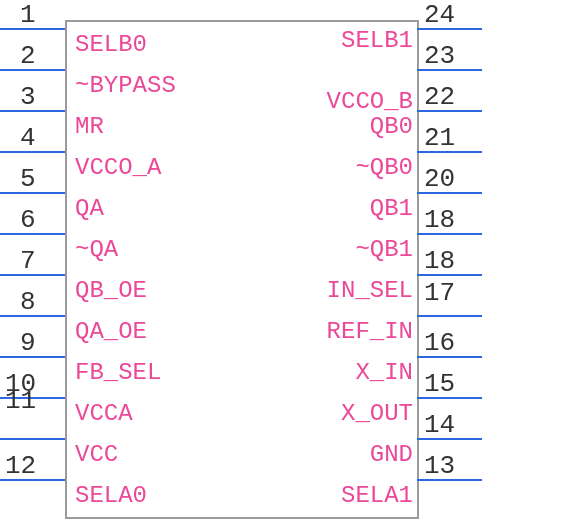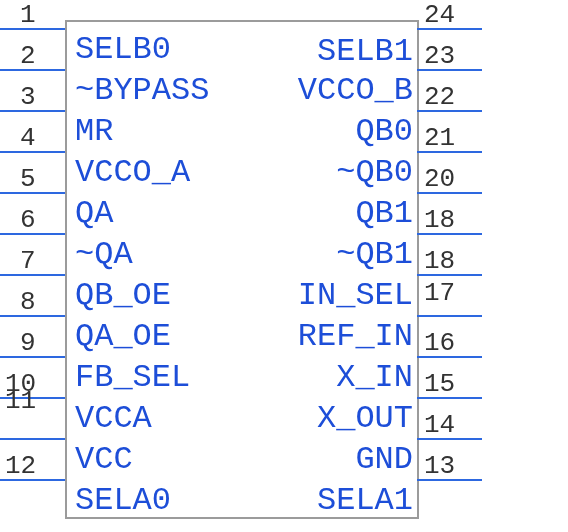--- a/index.html
+++ b/index.html
@@ -1,20 +1,20 @@
 <!DOCTYPE html>
 <html><head>
 <meta charset="utf-8">
 <style>
   body{margin:0;padding:0;background:#fff;font-family:"Courier New",monospace;font-size:26px;color:#333}
   .stage{position:relative;width:568px;height:532px}
   .box{position:absolute;left:65px;top:20px;width:350px;height:495px;border:2px solid #9b9b9b}
   .pin-line{position:absolute;height:2px;background:#2d68e0;width:65px}
   .pin-num{position:absolute;color:#333;font-size:26px}
-  .pin-lbl{position:absolute;color:#1d4ed8;font-size:32px;white-space:nowrap}
+  .pin-lbl{position:absolute;color:#ec4899;font-size:24px;white-space:nowrap}
   .pin-lbl.left{left:75px}
   .pin-lbl.right{right:155px;text-align:right}
 </style>
 </head>
 <body>
 
 <div class="stage">
   <div class="box"></div>
   <div id="pins">
       <div class="pin-line" style="left: 0px; top: 28px;"></div>
@@ -48,24 +48,24 @@
       <div class="pin-num" style="left: 5px; top: 369px;">10</div>
       <div class="pin-lbl left" style="top: 400px;">VCCA</div>
       <div class="pin-line" style="left: 0px; top: 438px;"></div>
       <div class="pin-num" style="left: 5px; top: 386px;">11</div>
       <div class="pin-lbl left" style="top: 441px;">VCC</div>
       <div class="pin-line" style="left: 0px; top: 479px;"></div>
       <div class="pin-num" style="left: 5px; top: 451px;">12</div>
       <div class="pin-lbl left" style="top: 482px;">SELA0</div>
       <div class="pin-line" style="left: 417px; width: 65px; top: 28px;"></div>
       <div class="pin-num" style="left: 424px; top: 0px;">24</div>
-      <div class="pin-lbl right" style="top: 33px; font-family: Liberation Mono, monospace;">SELB1</div>
+      <div class="pin-lbl right" style="top: 27px; font-family: Liberation Mono, monospace;">SELB1</div>
       <div class="pin-line" style="left: 417px; width: 65px; top: 69px;"></div>
       <div class="pin-num" style="left: 424px; top: 41px;">23</div>
-      <div class="pin-lbl right" style="top: 72px; font-family: Liberation Mono, monospace;">VCCO_B</div>
+      <div class="pin-lbl right" style="top: 88px; font-family: Liberation Mono, monospace;">VCCO_B</div>
       <div class="pin-line" style="left: 417px; width: 65px; top: 110px;"></div>
       <div class="pin-num" style="left: 424px; top: 82px;">22</div>
       <div class="pin-lbl right" style="top: 113px;">QB0</div>
       <div class="pin-line" style="left: 417px; width: 65px; top: 151px;"></div>
       <div class="pin-num" style="left: 424px; top: 123px;">21</div>
       <div class="pin-lbl right" style="top: 154px;">~QB0</div>
       <div class="pin-line" style="left: 417px; width: 65px; top: 192px;"></div>
       <div class="pin-num" style="left: 424px; top: 164px;">20</div>
       <div class="pin-lbl right" style="top: 195px;">QB1</div>
       <div class="pin-line" style="left: 417px; width: 65px; top: 233px;"></div>

